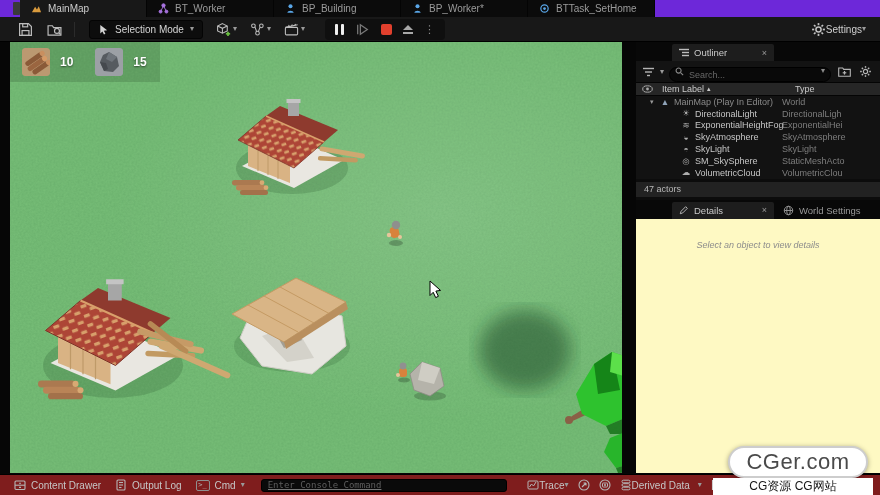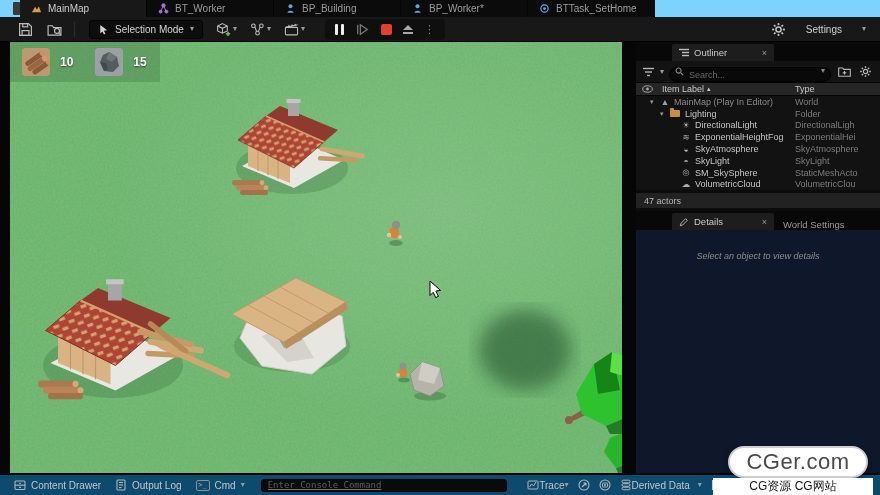--- a/index.html
+++ b/index.html
@@ -4,21 +4,21 @@
 <style>
   * { margin:0; padding:0; box-sizing:border-box; }
   html,body { background:#000; }
   .app {
     position:relative; width:880px; height:495px; overflow:hidden;
     background:#060606; font-family:"Liberation Sans", sans-serif;
     -webkit-font-smoothing:antialiased;
   }
 
   
-  .tabbar { position:absolute; top:0; left:0; right:0; height:17px; background:#7dd3fc; display:flex; align-items:stretch; }
+  .tabbar { position:absolute; top:0; left:0; right:0; height:17px; background:#6d28d9; display:flex; align-items:stretch; }
   .corner-strip { width:7px; margin:2px 0 2px 13px; background:#3a3a3a; border-radius:1px; }
   .atab { width:127px; display:flex; align-items:center; gap:6px; padding-left:11px; font-size:10px; color:#9b9b9b; background:#0b0b0b; border-right:1px solid #040404; }
   .atab.active { background:#181818; color:#cdcdcd; }
   .tico { width:11px; height:11px; flex:0 0 auto; }
 
   
   .toolbar { position:absolute; top:17px; left:0; right:0; height:25px; background:#181818; border-bottom:1px solid #000; display:flex; align-items:center; padding-left:18px; }
   .tbico { width:15px; height:15px; }
   .tb-gap { margin-left:14px; }
   .v-sep { width:1px; height:15px; background:#2b2b2b; margin-left:12px; }
@@ -26,35 +26,35 @@
   .dd-item { display:flex; align-items:center; gap:2px; margin-left:13px; }
   .chev { color:#9a9a9a; font-size:8px; line-height:1; }
   .play-group { display:flex; align-items:center; gap:11px; margin-left:20px; background:#0f0f0f; border-radius:4px; height:21px; padding:0 10px; }
   .pause { display:flex; gap:3px; }
   .pause span { width:3px; height:11px; background:#efefef; border-radius:1px; }
   .stop { width:11px; height:11px; border-radius:2px; }
   .eject { display:flex; flex-direction:column; align-items:center; }
   .eject .tri { width:0; height:0; border-left:5px solid transparent; border-right:5px solid transparent; border-bottom:5px solid #a8a8a8; }
   .eject .bar { width:10px; height:2px; background:#a8a8a8; margin-top:2px; }
   .vdots { color:#8a8a8a; font-size:11px; line-height:1; }
-  .settings { margin-left:auto; margin-right:14px; display:flex; gap:20px; align-items:center; color:#d0d0d0; font-size:10px; }
+  .settings { margin-left:auto; margin-right:14px; display:flex; gap:0; align-items:center; color:#d0d0d0; font-size:10px; }
 
   
   .viewport { position:absolute; left:10px; top:42px; width:612px; height:431px; background:#7cc57c; }
   .scene { position:absolute; inset:0; display:block; }
   .resources { position:absolute; left:0; top:0; width:150px; height:40px; background:rgba(10,30,12,0.16); display:flex; align-items:center; }
   .res { display:flex; align-items:center; }
   .ricon { width:28px; height:28px; border-radius:3px; overflow:hidden; display:block; }
   .rcount { margin-left:10px; margin-right:22px; font-size:12px; font-weight:bold; color:#fff; text-shadow:0 1px 2px rgba(0,0,0,.55); }
 
   
   .panel { position:absolute; left:636px; top:42px; width:244px; height:431px; background:#0c0c0c; display:flex; flex-direction:column; }
   .ptabs { height:19px; background:#080808; display:flex; align-items:flex-end; gap:2px;padding-left:36px; }
   .ptab { height:17px; display:flex; align-items:center; gap:5px; padding:0 7px; font-size:9.5px; color:#c9c9c9; background:#1d1d1d; border-radius:2px 2px 0 0; }
-  .ptab.inactive { background:transparent; color:#9a9a9a;flex-direction:column; }
+  .ptab.inactive { background:transparent; color:#9a9a9a; }
   .ptab .close { margin-left:auto; color:#9a9a9a; font-size:9px; }
   .tabw { width:102px; }
   .otbar { height:21px; display:flex; align-items:center; padding:0 7px; gap:5px; background:#131313; }
   .search-wrap { flex:1; position:relative; height:15px; }
   .search-input { width:100%; height:100%; background:#090909; border:1px solid #000; border-radius:8px; color:#9a9a9a; font-size:9px; padding:1px 16px 0 19px; font-family:"Liberation Sans",sans-serif; }
   .search-input::placeholder { color:#686868; }
   .mag { position:absolute; left:6px; top:3px; width:9px; height:9px; }
   .sw-chev { position:absolute; right:6px; top:2px; color:#8a8a8a; font-size:8px; }
   .icon-btn { width:16px; height:16px; display:flex; align-items:center; justify-content:center; }
   .ohead { height:14px; background:#262626; border-top:1px solid #040404; border-bottom:1px solid #040404; display:flex; align-items:center; font-size:9px; color:#c9c9c9; position:relative; padding-left:6px; }
@@ -64,27 +64,27 @@
   .orows { background:#121212; }
   .orow { height:11.8px; position:relative; display:flex; align-items:center; font-size:9px; color:#c6c6c6; }
   .p0 { padding-left:14px; } .p1 { padding-left:24px; } .p2 { padding-left:44px; }
   .twisty { width:9px; color:#9a9a9a; font-size:7px; }
   .oicon { width:12px; margin-right:3px; font-size:8.5px; color:#aeaeae; text-align:center; line-height:1; }
   .oicon.blue { color:#8fa3b8; }
   .folder-ico { position:relative; width:10px; height:7px; background:#c8913f; border-radius:1px; margin:0 5px 0 1px; }
   .folder-ico::before { content:""; position:absolute; top:-2px; left:0; width:4px; height:2px; background:#c8913f; border-radius:1px 1px 0 0; }
   .olabel { white-space:nowrap; }
   .muted .olabel { color:#8a8a8a; }
-  .otype { position:absolute; left:159px; width:83px; overflow:hidden; white-space:nowrap; color:#7d7d7d; }
+  .otype { position:absolute; left:146px; width:83px; overflow:hidden; white-space:nowrap; color:#7d7d7d; }
   .ostatus { height:15px; background:#222; margin-top:3px; display:flex; align-items:center; padding-left:8px; font-size:9px; color:#b8b8b8; }
   .details { margin-top:3px; flex:1; display:flex; flex-direction:column; background:#080808; }
-  .dbody { flex:1; background:#0f172a; text-align:center; padding-top:21px; font-size:9px; font-style:italic; color:#8c8c8c; }
+  .dbody { flex:1; background:#fef9c3; text-align:center; padding-top:21px; font-size:9px; font-style:italic; color:#8c8c8c; }
 
   
-  .statusbar { position:absolute; left:0; bottom:0; width:880px; height:21px; background:#0c4a6e; border-top:1px solid #000; display:flex; align-items:center; font-size:10px; color:#c6c6c6; }
+  .statusbar { position:absolute; left:0; bottom:0; width:880px; height:21px; background:#7f1d1d; border-top:1px solid #000; display:flex; align-items:center; font-size:10px; color:#c6c6c6; }
   .sb-btn { display:flex; align-items:center; gap:5px; margin-left:14px; white-space:nowrap; }
   .cmd-ico { width:14px; height:11px; border:1px solid #8f8f8f; border-radius:2px; font:7px "DejaVu Sans Mono",monospace; color:#b5b5b5; text-align:center; line-height:9px; }
   .console-input { margin-left:16px; width:246px; height:13px; background:#0a0a0a; border:1px solid #000; border-radius:3px; color:#777; font:9px "DejaVu Sans Mono",monospace; padding:0 6px;text-decoration:underline; }
   .console-input::placeholder { color:#5d5d5d; }
   .sb-right { margin-left:auto; margin-right:136px; display:flex; align-items:center; gap:9px; }
   .sb-right .grp { display:flex; align-items:center; white-space:nowrap; }
   .sbico { width:12px; height:12px; }
 
   
   .wm-box { position:absolute; right:12px; bottom:17px; width:140px; height:32px; background:#fff; border:2px solid #cdcdcd; border-radius:16px; display:flex; align-items:center; justify-content:center; font-size:22px; color:#4a4a4a; z-index:60; letter-spacing:.5px; box-shadow:0 1px 5px rgba(0,0,0,.35); }
@@ -442,26 +442,20 @@
       <span class="sortarrow">▴</span>
       <span class="htype">Type</span>
     </div>
     <div class="orows">
       <div class="orow p0 muted">
         <span class="twisty">▾</span>
         <span class="oicon blue">▲</span>
         <span class="olabel">MainMap (Play In Editor)</span>
         <span class="otype">World</span>
       </div>
-      <div class="orow p1">
-        <span class="twisty">▾</span>
-        <span class="folder-ico"></span>
-        <span class="olabel">Lighting</span>
-        <span class="otype">Folder</span>
-      </div>
       <div class="orow p2">
         <span class="oicon">☀</span>
         <span class="olabel">DirectionalLight</span>
         <span class="otype">DirectionalLigh</span>
       </div>
       <div class="orow p2">
         <span class="oicon">≋</span>
         <span class="olabel">ExponentialHeightFog</span>
         <span class="otype">ExponentialHei</span>
       </div>

